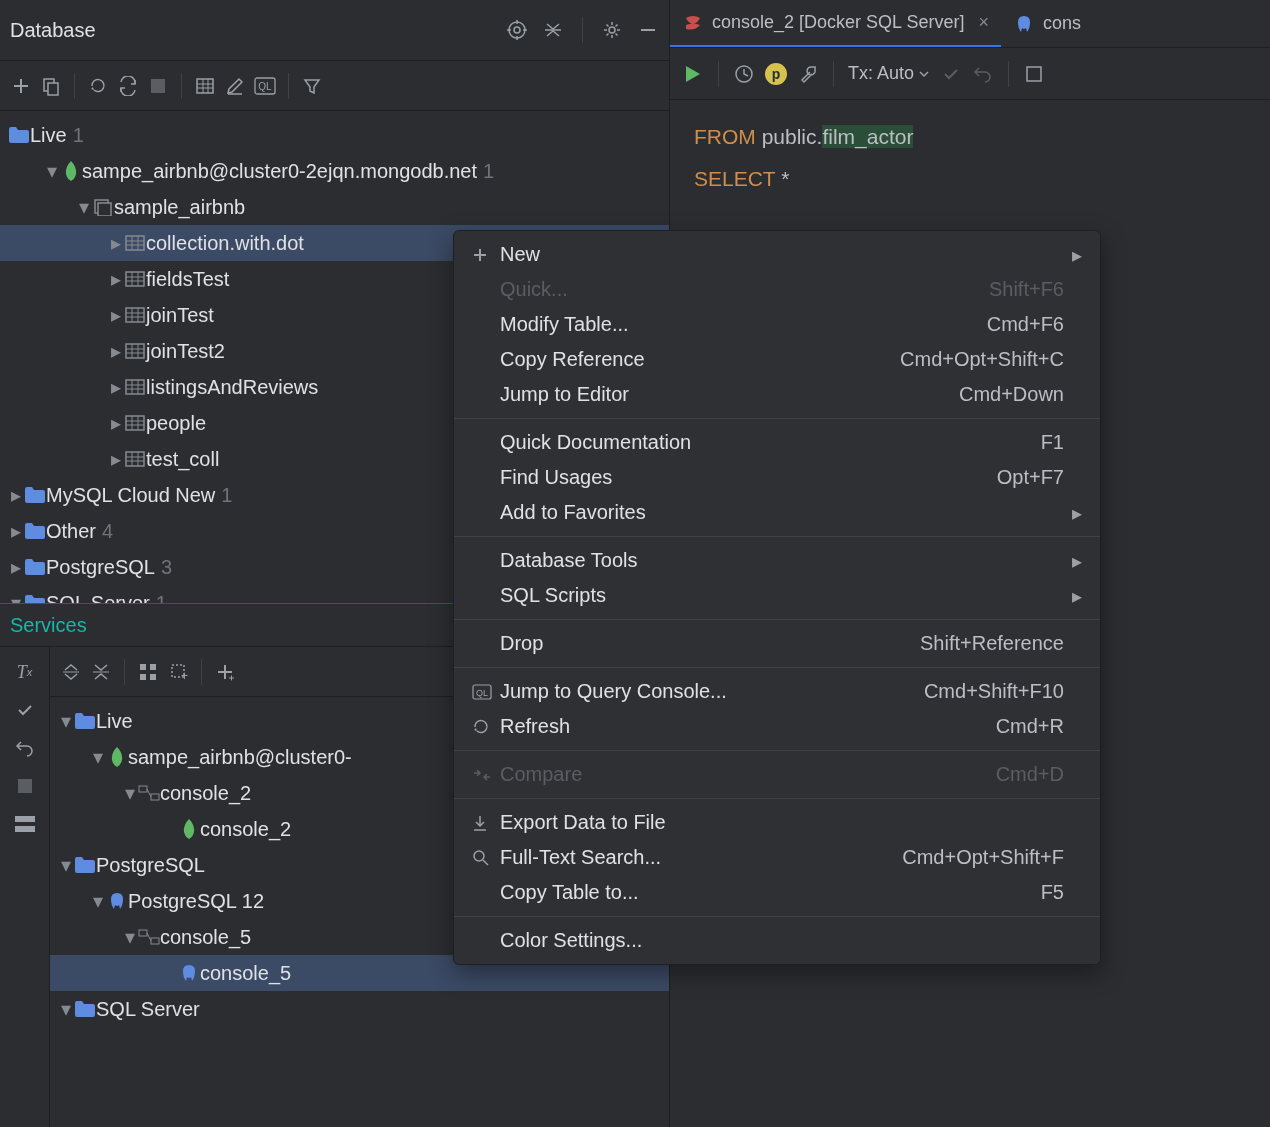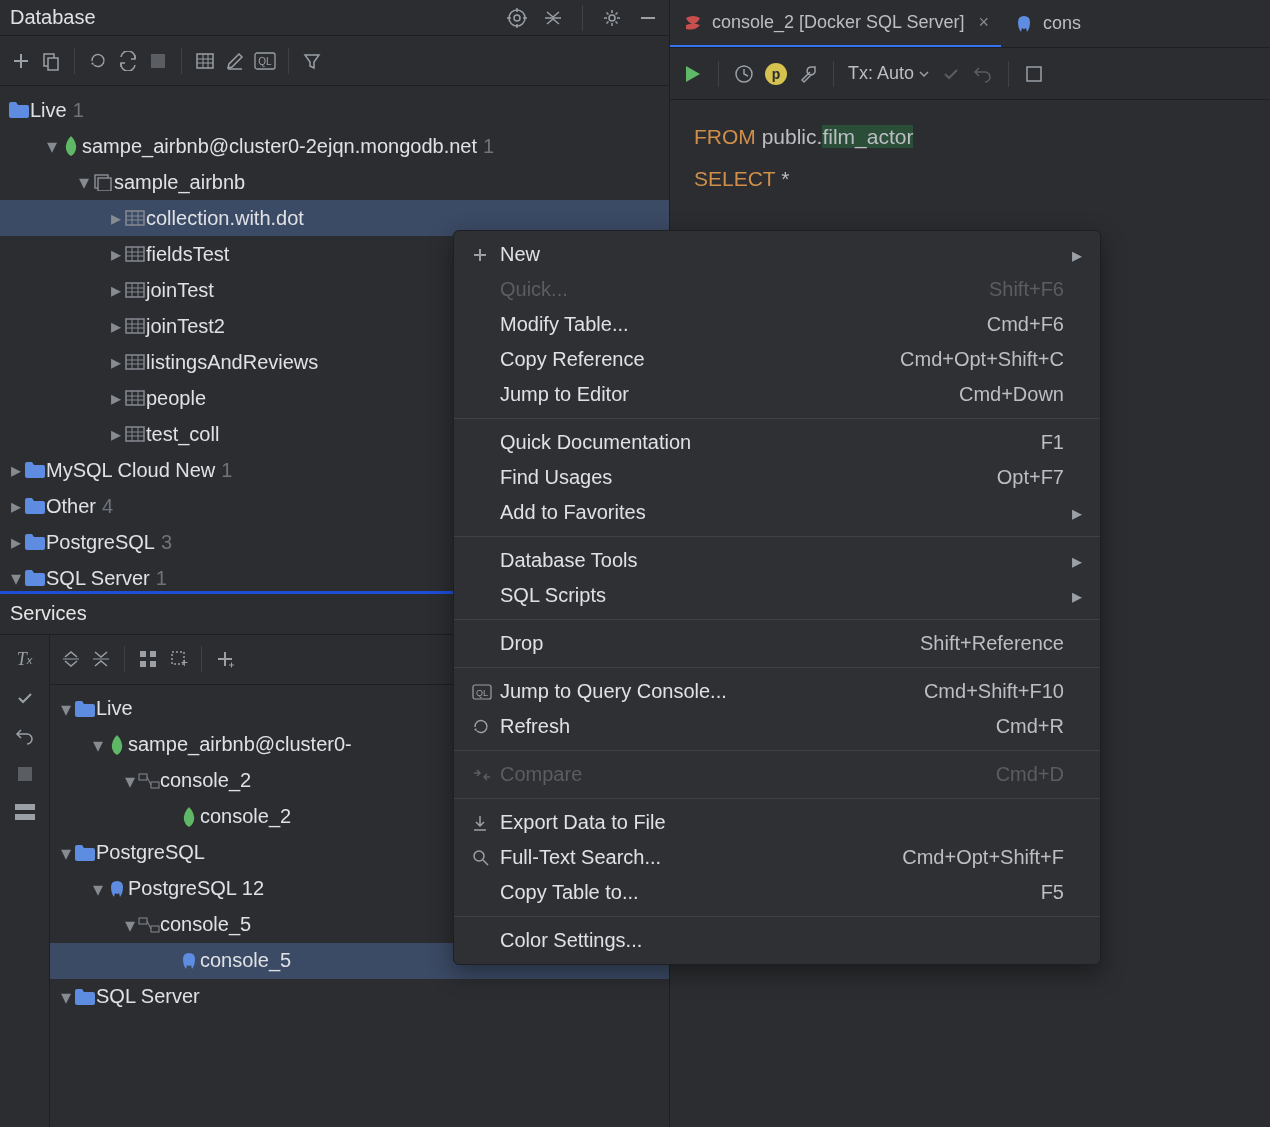--- a/index.html
+++ b/index.html
@@ -2,21 +2,21 @@
 <html><head>
   <meta charset="utf-8">
   <style>
     * { margin: 0; padding: 0; box-sizing: border-box; font-family: -apple-system, BlinkMacSystemFont, "Segoe UI", sans-serif; }
     body { background: #2b2d30; color: #bcbec4; width: 1270px; height: 1127px; overflow: hidden; display: flex; }
     
     .left-panel { width: 670px; display: flex; flex-direction: column; border-right: 1px solid #1e1f22; }
     .right-panel { flex: 1; display: flex; flex-direction: column; }
     
     
-    .db-header { display: flex; align-items: center; justify-content: space-between; padding: 6px 10px; height: 36px; border-bottom: 1px solid #1e1f22; }
+    .db-header { display: flex; align-items: center; justify-content: space-between; padding: 6px 10px; height: 61px; border-bottom: 1px solid #1e1f22; }
     .db-title { font-size: 20px; color: #dfe1e5; }
     .db-header-icons { display: flex; gap: 14px; align-items: center; }
     .icon-btn { width: 22px; height: 22px; display: flex; align-items: center; justify-content: center; cursor: pointer; color: #9aa0a6; }
     
     
     .db-toolbar { display: flex; align-items: center; gap: 8px; padding: 8px 10px; height: 50px; border-bottom: 1px solid #1e1f22; }
     .tb-sep { width: 1px; height: 26px; background: #3f4143; margin: 0 4px; }
     
     
     .tree { flex: 1; overflow: auto; padding: 6px 0; font-size: 20px; }
@@ -25,21 +25,21 @@
     .chevron { width: 16px; display: inline-flex; justify-content: center; color: #868a91; }
     .chevron.expanded::before { content: "▾"; }
     .chevron.collapsed::before { content: "▸"; }
     .tree-icon { display: inline-flex; width: 22px; height: 22px; align-items: center; justify-content: center; }
     .tree-label { color: #dfe1e5; }
     .tree-count { color: #6f737a; margin-left: 6px; }
     .folder-icon { fill: #5e8ce0; }
     .table-icon { stroke: #868a91; stroke-width: 1.5; fill: none; }
     
     
-    .services-header { padding: 6px 10px; height: 44px; border-top: 3px solid #1d4ed8; border-bottom: 1px solid #1e1f22; font-size: 20px; color: #e5e5e5; display:flex; align-items:center; }
+    .services-header { padding: 6px 10px; height: 44px; border-top: 1px solid #1d4ed8; border-bottom: 1px solid #1e1f22; font-size: 20px; color: #14b8a6; display:flex; align-items:center; }
     .services-body { display: flex; flex: 1; }
     .services-left { width: 50px; border-right: 1px solid #1e1f22; display: flex; flex-direction: column; align-items: center; gap: 16px; padding-top: 14px; }
     .services-inner { flex: 1; display: flex; flex-direction: column; }
     .services-toolbar { display: flex; align-items: center; gap: 8px; padding: 8px 10px; border-bottom: 1px solid #1e1f22; height: 50px;}
     .services-tree { flex:1; overflow:auto; padding: 6px 0; font-size:20px; }
     
     
     .editor-tabs { display: flex; align-items: center; height: 48px; background: #2b2d30; border-bottom: 1px solid #1e1f22; }
     .tab { display: flex; align-items: center; gap: 8px; padding: 0 12px; height: 100%; font-size: 18px; color: #bcbec4; cursor: pointer; position: relative; }
     .tab.active { border-bottom: 2px solid #3574f0; }

